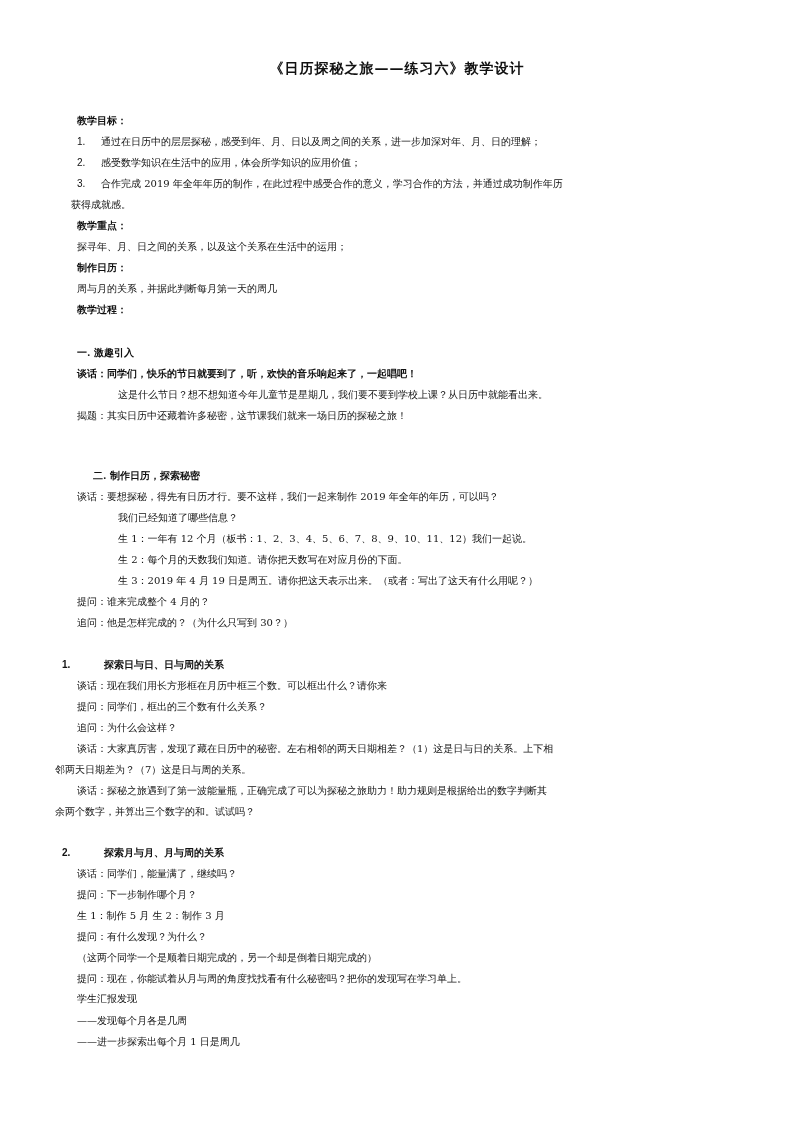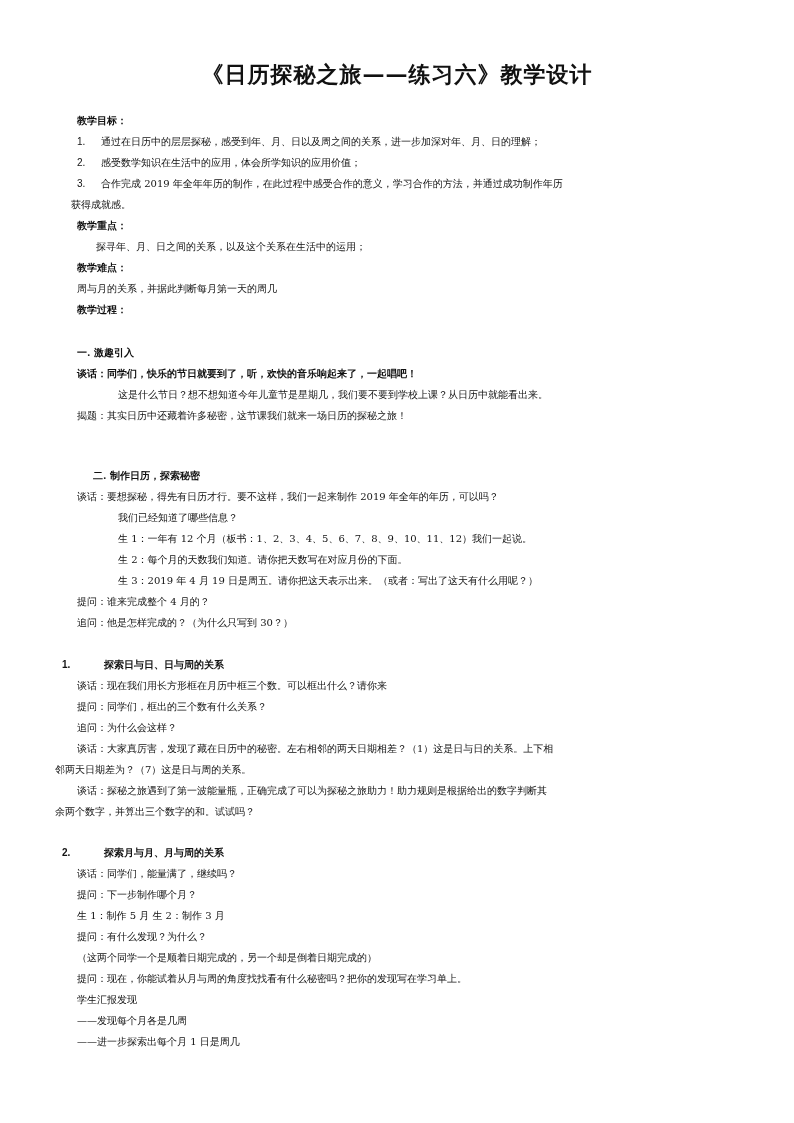--- a/index.html
+++ b/index.html
@@ -1,38 +1,38 @@
 <!DOCTYPE html>
 <html><head>
 <meta charset="utf-8">
 <style>
   html,body{margin:0;padding:0;background:#ffffff;}
   body{width:794px;height:1123px;position:relative;overflow:hidden;
        font-family:"DejaVu Serif","Liberation Serif",serif;color:#111;}
   .line{position:absolute;white-space:nowrap;font-size:10px;line-height:16px;}
   .title{position:absolute;left:0;width:794px;top:60px;text-align:center;
-         font-size:22px;font-weight:bold;letter-spacing:1px;}
+         font-size:14px;font-weight:bold;letter-spacing:1px;}
   .b{font-weight:bold;}
   .num{display:inline-block;width:24px;font-family:"Liberation Sans",sans-serif;}
   .num2{display:inline-block;width:42px;font-family:"Liberation Sans",sans-serif;font-weight:bold;}
 </style>
 </head>
 <body>
 
 <div class="title">《日历探秘之旅——练习六》教学设计</div>
 
 <div class="line b" style="left:77px;top:113px;">教学目标：</div>
 <div class="line" style="left:77px;top:134px;"><span class="num">1.</span><span>通过在日历中的层层探秘，感受到年、月、日以及周之间的关系，进一步加深对年、月、日的理解；</span></div>
 <div class="line" style="left:77px;top:155px;"><span class="num">2.</span><span>感受数学知识在生活中的应用，体会所学知识的应用价值；</span></div>
 <div class="line" style="left:77px;top:176px;"><span class="num">3.</span><span>合作完成 2019 年全年年历的制作，在此过程中感受合作的意义，学习合作的方法，并通过成功制作年历</span></div>
 <div class="line" style="left:55px;top:197px;margin-left:16px;">获得成就感。</div>
 
 <div class="line b" style="left:77px;top:218px;">教学重点：</div>
-<div class="line" style="left:77px;top:239px;margin-left:19px;">探寻年、月、日之间的关系，以及这个关系在生活中的运用；</div>
-<div class="line b" style="left:77px;top:260px;">教学难点：</div>
+<div class="line" style="left:77px;top:239px;">探寻年、月、日之间的关系，以及这个关系在生活中的运用；</div>
+<div class="line b" style="left:77px;top:260px;">制作日历：</div>
 <div class="line" style="left:77px;top:281px;">周与月的关系，并据此判断每月第一天的周几</div>
 <div class="line b" style="left:77px;top:302px;">教学过程：</div>
 
 <div class="line b" style="left:77px;top:345px;">一. 激趣引入</div>
 <div class="line" style="left:77px;top:366px;font-weight:bold;">谈话：同学们，快乐的节日就要到了，听，欢快的音乐响起来了，一起唱吧！</div>
 <div class="line" style="left:118px;top:387px;">这是什么节日？想不想知道今年儿童节是星期几，我们要不要到学校上课？从日历中就能看出来。</div>
 <div class="line" style="left:77px;top:408px;">揭题：其实日历中还藏着许多秘密，这节课我们就来一场日历的探秘之旅！</div>
 
 <div class="line b" style="left:77px;top:468px;margin-left:16px;">二. 制作日历，探索秘密</div>
 <div class="line" style="left:77px;top:489px;">谈话：要想探秘，得先有日历才行。要不这样，我们一起来制作 2019 年全年的年历，可以吗？</div>
@@ -52,15 +52,15 @@
 <div class="line" style="left:77px;top:783px;">谈话：探秘之旅遇到了第一波能量瓶，正确完成了可以为探秘之旅助力！助力规则是根据给出的数字判断其</div>
 <div class="line" style="left:55px;top:804px;">余两个数字，并算出三个数字的和。试试吗？</div>
 
 <div class="line b" style="left:62px;top:845px;"><span class="num2">2.</span><span>探索月与月、月与周的关系</span></div>
 <div class="line" style="left:77px;top:866px;">谈话：同学们，能量满了，继续吗？</div>
 <div class="line" style="left:77px;top:887px;">提问：下一步制作哪个月？</div>
 <div class="line" style="left:77px;top:908px;">生 1：制作 5 月    生 2：制作 3 月</div>
 <div class="line" style="left:77px;top:929px;">提问：有什么发现？为什么？</div>
 <div class="line" style="left:77px;top:950px;">（这两个同学一个是顺着日期完成的，另一个却是倒着日期完成的）</div>
 <div class="line" style="left:77px;top:971px;">提问：现在，你能试着从月与周的角度找找看有什么秘密吗？把你的发现写在学习单上。</div>
-<div class="line" style="left:77px;top:992px;">学生汇报发现</div>
+<div class="line" style="left:77px;top:992px;font-family:Liberation Mono, monospace;">学生汇报发现</div>
 <div class="line" style="left:77px;top:1013px;">——发现每个月各是几周</div>
 <div class="line" style="left:77px;top:1034px;">——进一步探索出每个月 1 日是周几</div>
 
 </body></html>

